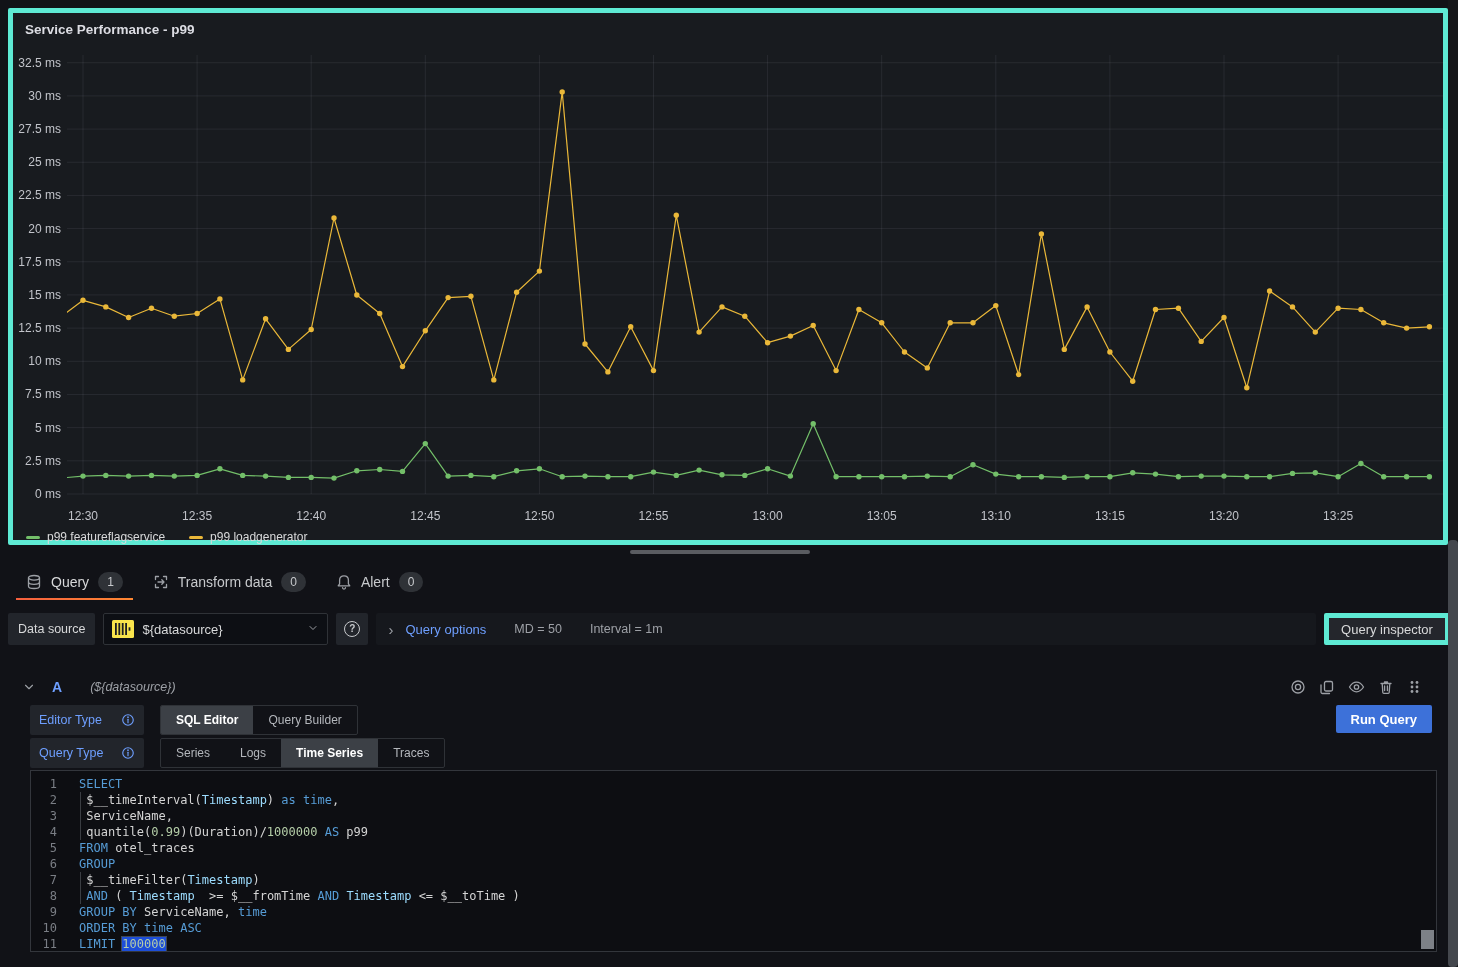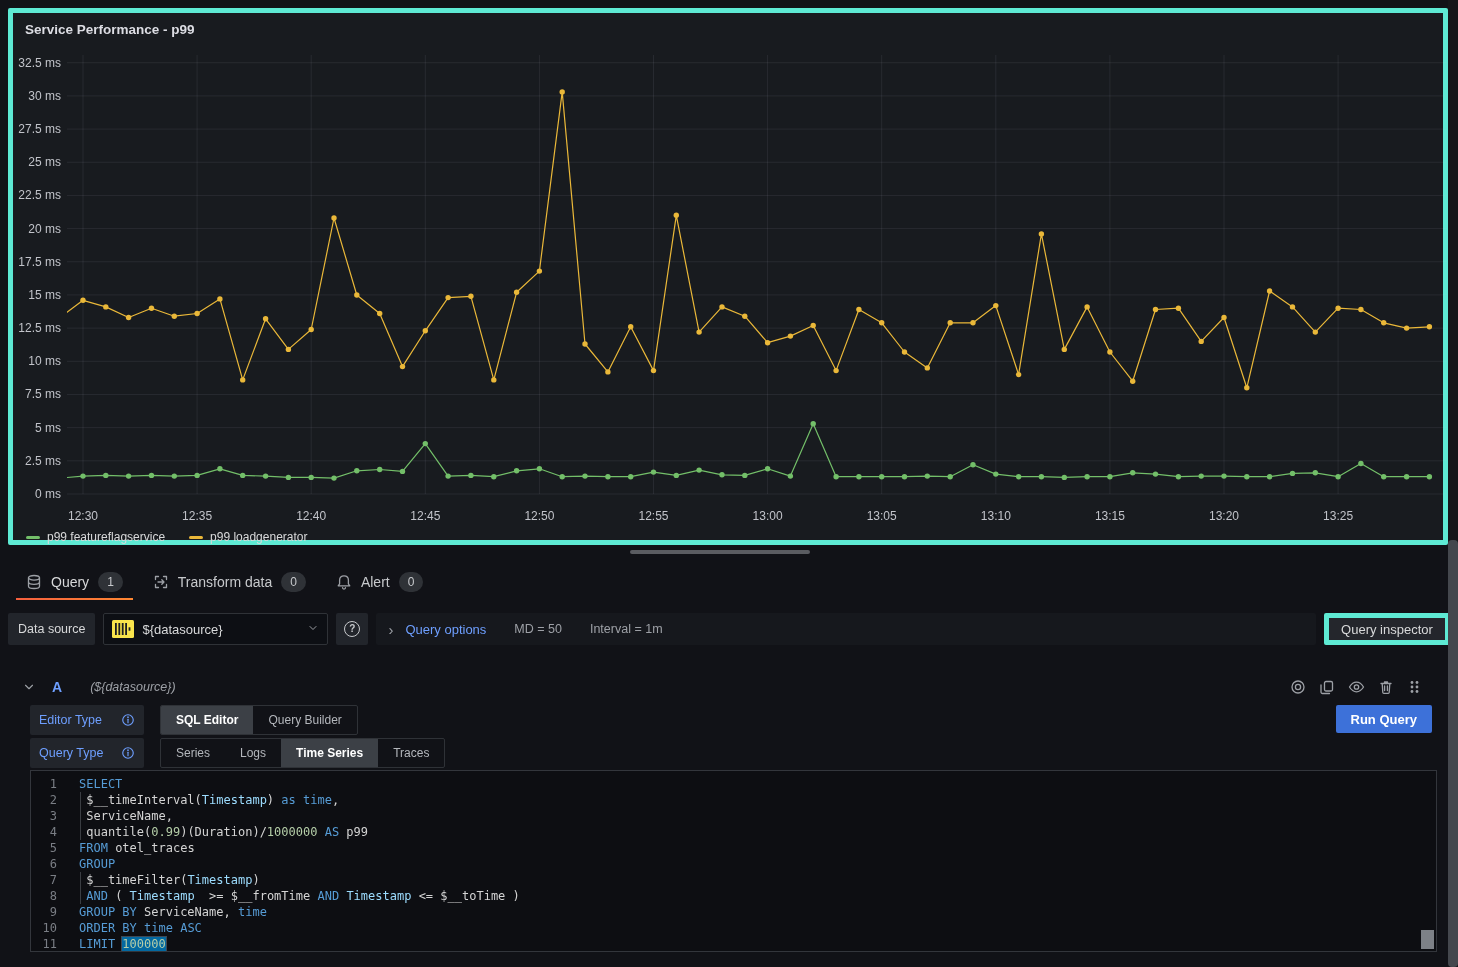--- a/index.html
+++ b/index.html
@@ -60,21 +60,21 @@
   
   .code{position:absolute;left:30px;top:770px;width:1407px;height:182px;background:#0d0e12;border:1px solid #33363c;font-family:"DejaVu Sans Mono",monospace;font-size:12px;line-height:16px;padding-top:5px;overflow:hidden}
   .code-line{display:flex;height:16px;white-space:pre}
   .ln{width:26px;text-align:right;color:#7a7e85;flex:none}
   .lt{padding-left:22px;position:relative}
   .guide{position:absolute;left:23px;top:0;bottom:0;border-left:1px solid #3a3d42}
   .tk-kw{color:#569cd6}
   .tk-id{color:#9cdcfe}
   .tk-num{color:#b5cea8}
   .tk-pl{color:#d4d4d4}
-  .tk-hl{color:#b5cea8;background:#0369a1;box-shadow:0 0 0 1px #3e4854}
+  .tk-hl{color:#b5cea8;background:#1d4ed8;box-shadow:0 0 0 1px #3e4854}
   .cursor-thumb{position:absolute;right:2px;bottom:2px;width:13px;height:19px;background:#7d8187}
 
   
   .vscroll-track{position:absolute;right:0;top:0;width:10px;height:967px;background:#151619}
   .vscroll-thumb{position:absolute;right:0;top:540px;width:10px;height:427px;background:#44474d;border-radius:4px}
 </style>
 </head>
 <body>
 
 <div class="panel">

